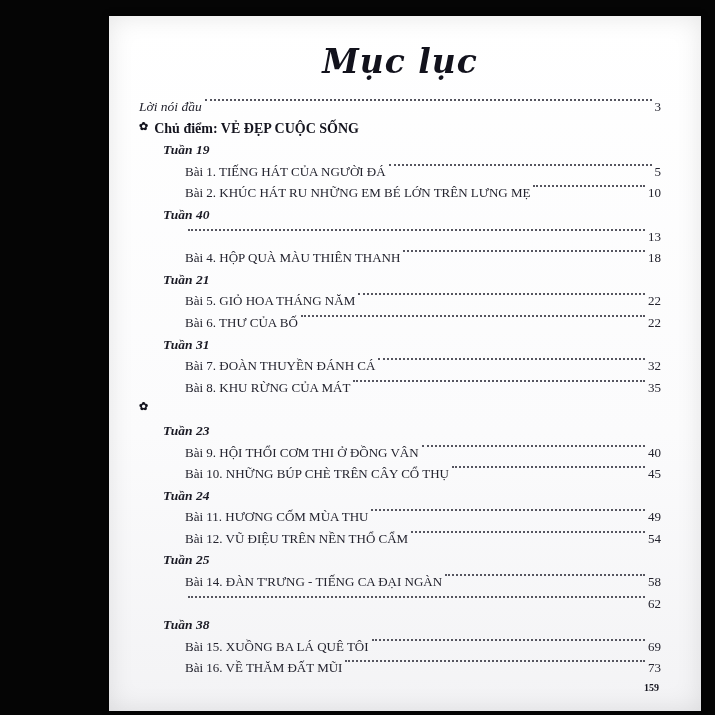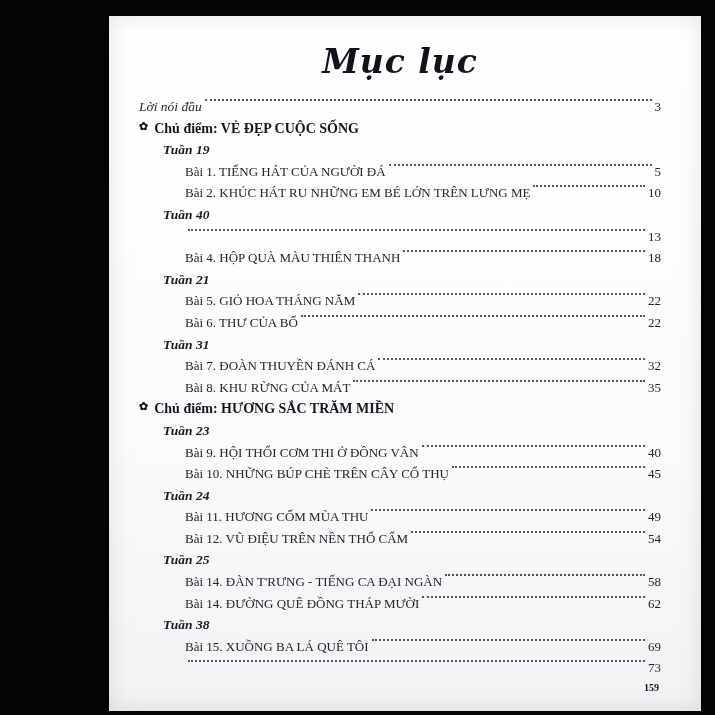--- a/index.html
+++ b/index.html
@@ -149,21 +149,20 @@
       <span class="pageno">32</span>
     </div>
     <div class="row lesson">
       <span class="label">Bài 8. KHU RỪNG CỦA MÁT</span>
       <span class="dots"></span>
       <span class="pageno">35</span>
     </div>
 
     <div class="row section">
       <span class="flower">✿</span>
-      <span class="label">Chủ điểm: HƯƠNG SẮC TRĂM MIỀN</span>
     </div>
 
     <div class="row week">
       <span class="label">Tuần 23</span>
     </div>
     <div class="row lesson">
       <span class="label">Bài 9. HỘI THỔI CƠM THI Ở ĐỒNG VÂN</span>
       <span class="dots"></span>
       <span class="pageno">40</span>
     </div>
@@ -189,33 +188,33 @@
 
     <div class="row week">
       <span class="label">Tuần 25</span>
     </div>
     <div class="row lesson">
       <span class="label">Bài 14. ĐÀN T'RƯNG - TIẾNG CA ĐẠI NGÀN</span>
       <span class="dots"></span>
       <span class="pageno">58</span>
     </div>
     <div class="row lesson">
-      <span class="label">Bài 14. ĐƯỜNG QUÊ ĐỒNG THÁP MƯỜI</span>
       <span class="dots"></span>
       <span class="pageno">62</span>
     </div>
 
     <div class="row week">
       <span class="label">Tuần 38</span>
     </div>
     <div class="row lesson">
       <span class="label">Bài 15. XUỒNG BA LÁ QUÊ TÔI</span>
       <span class="dots"></span>
       <span class="pageno">69</span>
     </div>
     <div class="row lesson">
+      <span class="label">Bài 16. VỀ THĂM ĐẤT MŨI</span>
       <span class="dots"></span>
       <span class="pageno">73</span>
     </div>
 
     <div class="folio">159</div>
   </div>
 </div>
 
 </body></html>

